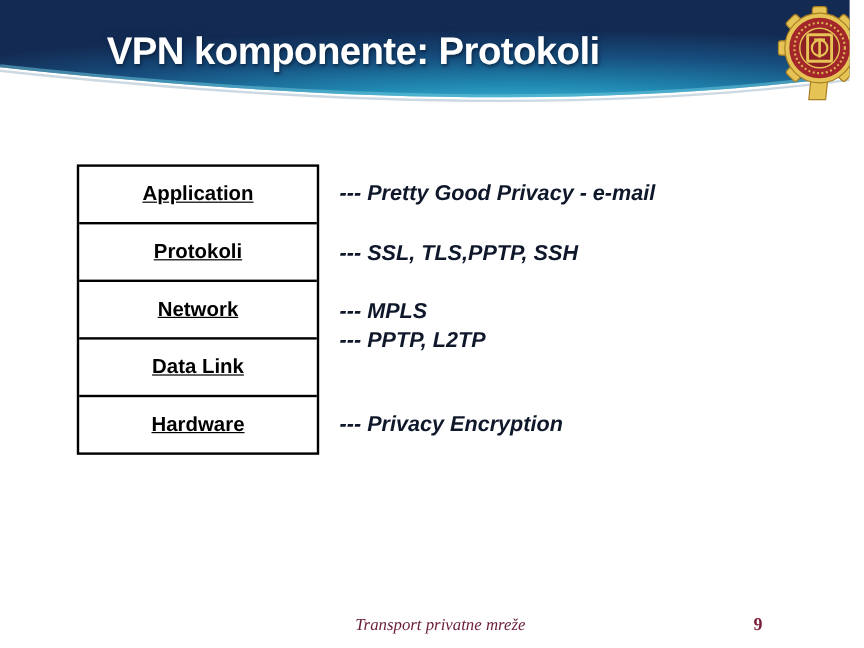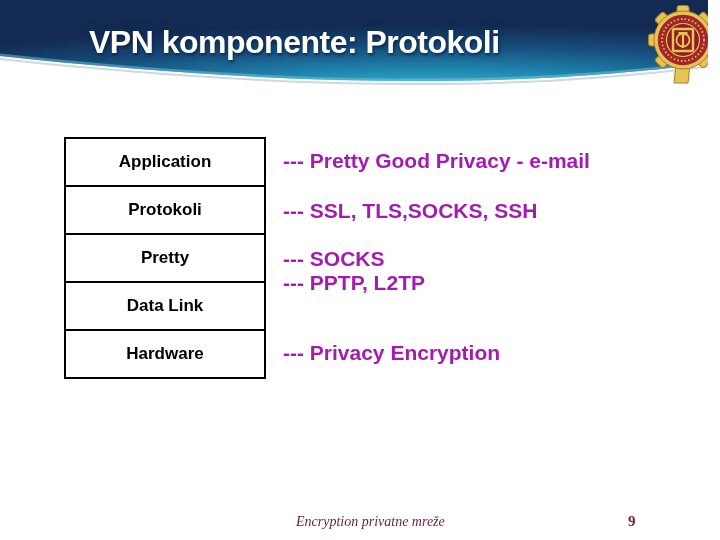--- a/index.html
+++ b/index.html
@@ -22,31 +22,31 @@
   
   .osi-stack{
     position:absolute;left:64px;top:137px;
     width:198px;
     border:2px solid #000000;
     background:#ffffff;
   }
   .osi-row{
     height:46px;
     border-bottom:2px solid #000000;
-    display:flex;align-items:center;justify-content:center;
+    display:flex;align-items:center;justify-content:center;text-decoration:underline;
   }
   .osi-row:last-child{border-bottom:none;}
   .osi-label{
     font-size:17px;font-weight:bold;color:#000000;
   }
   
   .ann{
     position:absolute;left:283px;
-    font-size:21px;font-weight:bold;color:#a21caf;
-    white-space:nowrap;line-height:20px;
+    font-size:18px;font-weight:bold;color:#0f172a;
+    white-space:nowrap;line-height:20px;font-style:italic;
   }
   .ann-application{top:151px;}
   .ann-transport{top:201px;}
   .ann-network-block{top:247px;line-height:24px;}
   .ann-physical{top:343px;}
   
   .footer-title{
     position:absolute;left:296px;top:514px;
     font-family:"Liberation Serif",serif;font-style:italic;
     font-size:14px;color:#6B1D3C;white-space:nowrap;
@@ -110,37 +110,37 @@
   </svg>
 
   <div class="osi-stack">
     <div class="osi-row">
       <span class="osi-label">Application</span>
     </div>
     <div class="osi-row">
       <span class="osi-label">Protokoli</span>
     </div>
     <div class="osi-row">
-      <span class="osi-label">Pretty</span>
+      <span class="osi-label">Network</span>
     </div>
     <div class="osi-row">
       <span class="osi-label">Data Link</span>
     </div>
     <div class="osi-row">
       <span class="osi-label">Hardware</span>
     </div>
   </div>
 
   <div class="ann ann-application">--- Pretty Good Privacy - e-mail</div>
 
-  <div class="ann ann-transport">--- SSL, TLS,SOCKS, SSH</div>
+  <div class="ann ann-transport">--- SSL, TLS,PPTP, SSH</div>
 
   <div class="ann ann-network-block">
-    <div>--- SOCKS</div>
+    <div>--- MPLS</div>
     <div>--- PPTP, L2TP</div>
   </div>
 
   <div class="ann ann-physical">--- Privacy Encryption</div>
 
-  <div class="footer-title">Encryption privatne mreže</div>
+  <div class="footer-title">Transport privatne mreže</div>
   <div class="page-number">9</div>
 
 </div>
 
 </body></html>

